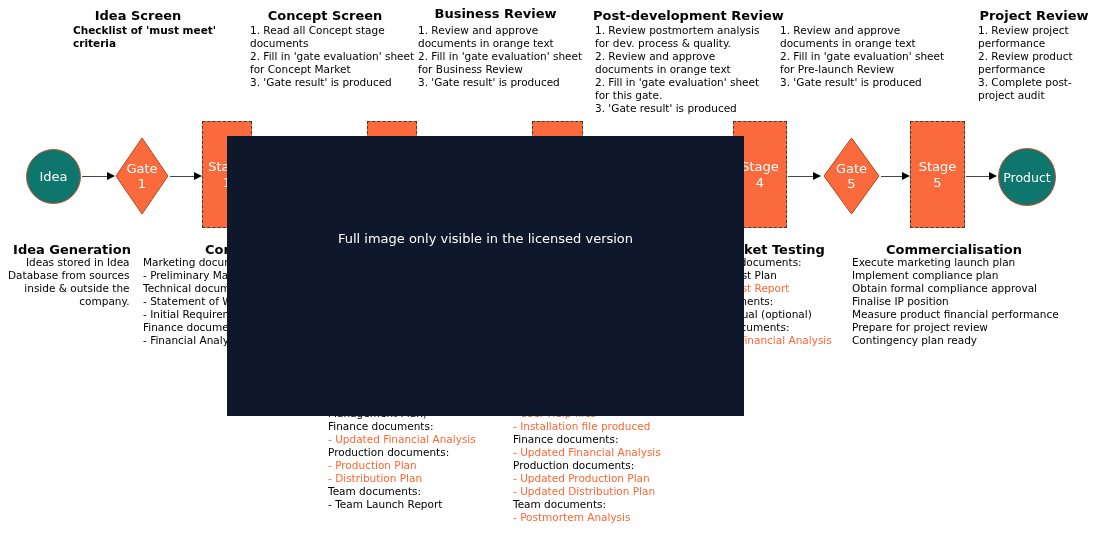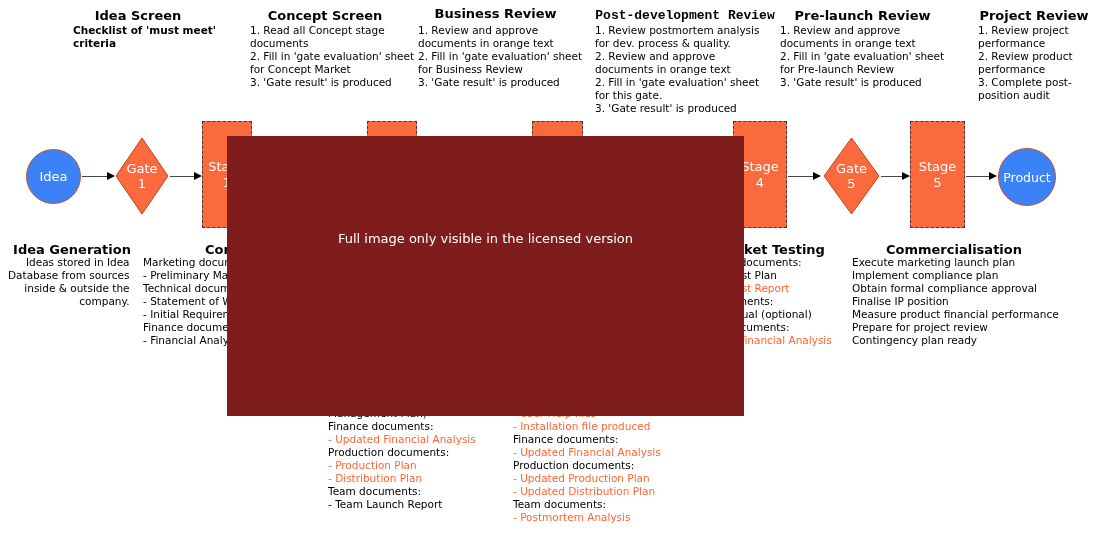--- a/index.html
+++ b/index.html
@@ -8,21 +8,21 @@
     position:relative; width:1097px; height:537px; overflow:hidden;
     background:#ffffff; font-family:"DejaVu Sans","Liberation Sans",sans-serif;
     color:#000;
   }
   .hdr { position:absolute; font-weight:bold; font-size:13px; white-space:nowrap; text-align:center; }
   .hdr-left { text-align:left; }
   .tblock { position:absolute; font-size:10.5px; line-height:13px; white-space:nowrap; }
   .tblock div { height:13px; }
   .orange { color:#FF6633; }
   .circle {
-    position:absolute; border-radius:50%; background:#3b82f6; border:1px solid #C8512B;
+    position:absolute; border-radius:50%; background:#0f766e; border:1px solid #C8512B;
     color:#fff; display:flex; align-items:center; justify-content:center;
     font-size:13px; text-align:center;
   }
   .stage {
     position:absolute; background:#FA6A3C; border:1px dashed #3a3a3a; color:#fff;
     font-size:13px; line-height:16px; text-align:center;
     display:flex; flex-direction:column; justify-content:center;
   }
   .gate { position:absolute; }
   .gate svg { position:absolute; left:0; top:0; }
@@ -31,21 +31,21 @@
     display:flex; flex-direction:column; justify-content:center;
     color:#fff; font-size:13px; line-height:15px; text-align:center;
   }
   .aline { position:absolute; height:1px; background:#474747; }
   .ahead {
     position:absolute; width:0; height:0; border-style:solid;
     border-width:4px 0 4px 8px; border-color:transparent transparent transparent #000;
   }
   #overlay {
     position:absolute; left:227px; top:136px; width:517px; height:280px;
-    background:#7f1d1d; z-index:50;
+    background:#0f172a; z-index:50;
   }
   #overlay .msg {
     position:absolute; top:95px; left:0; width:100%;
     text-align:center; color:#ffffff; font-size:13px;
   }
 </style>
 </head>
 <body>
 
 <div id="canvas">
@@ -67,48 +67,47 @@
 
   <div class="hdr" style="left:418px; top:6px; width:155px;">Business Review</div>
   <div class="tblock" style="left:418px; top:24px;">
     <div>1. Review and approve</div>
     <div>documents in orange text</div>
     <div>2. Fill in 'gate evaluation' sheet</div>
     <div>for Business Review</div>
     <div>3. 'Gate result' is produced</div>
   </div>
 
-  <div class="hdr" style="left:593px; top:8px; width:184px;font-family:Liberation Mono, monospace;">Post-development Review</div>
+  <div class="hdr" style="left:593px; top:8px; width:184px;">Post-development Review</div>
   <div class="tblock" style="left:595px; top:24px;">
     <div>1. Review postmortem analysis</div>
     <div>for dev. process &amp; quality.</div>
     <div>2. Review and approve</div>
     <div>documents in orange text</div>
     <div>2. Fill in 'gate evaluation' sheet</div>
     <div>for this gate.</div>
     <div>3. 'Gate result' is produced</div>
   </div>
 
-  <div class="hdr" style="left:780px; top:8px; width:165px;">Pre-launch Review</div>
   <div class="tblock" style="left:780px; top:24px;">
     <div>1. Review and approve</div>
     <div>documents in orange text</div>
     <div>2. Fill in 'gate evaluation' sheet</div>
     <div>for Pre-launch Review</div>
     <div>3. 'Gate result' is produced</div>
   </div>
 
   <div class="hdr" style="left:978px; top:8px; width:112px;">Project Review</div>
   <div class="tblock" style="left:978px; top:24px;">
     <div>1. Review project</div>
     <div>performance</div>
     <div>2. Review product</div>
     <div>performance</div>
     <div>3. Complete post-</div>
-    <div>position audit</div>
+    <div>project audit</div>
   </div>
 
   <div class="circle" style="left:26px; top:149px; width:55px; height:55px;">
     <span>Idea</span>
   </div>
 
   <div class="aline" style="left:82px; top:176px; width:26px;"></div>
   <div class="ahead" style="left:107px; top:172px;"></div>
 
   <div class="gate" style="left:115px; top:137px; width:54px; height:78px;">

